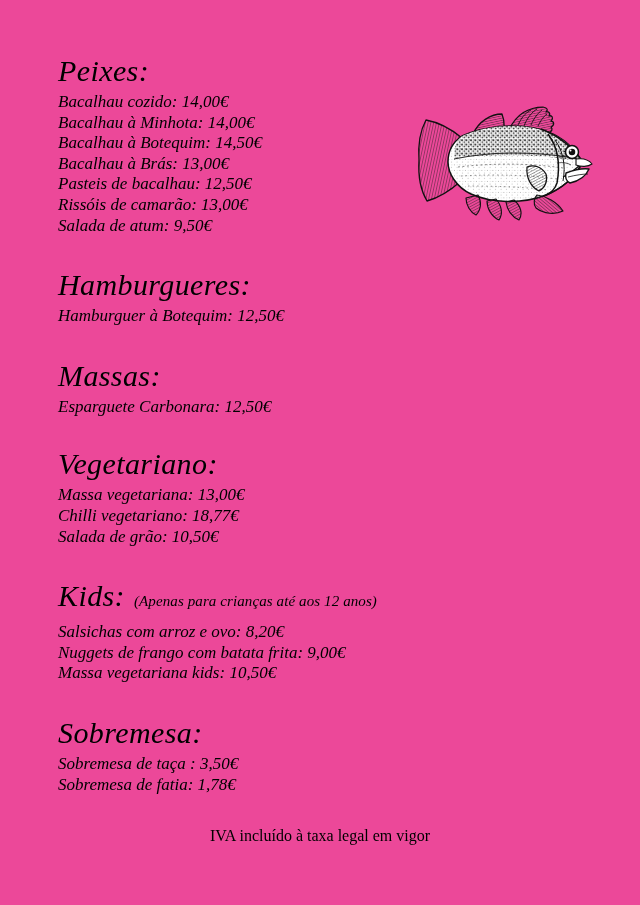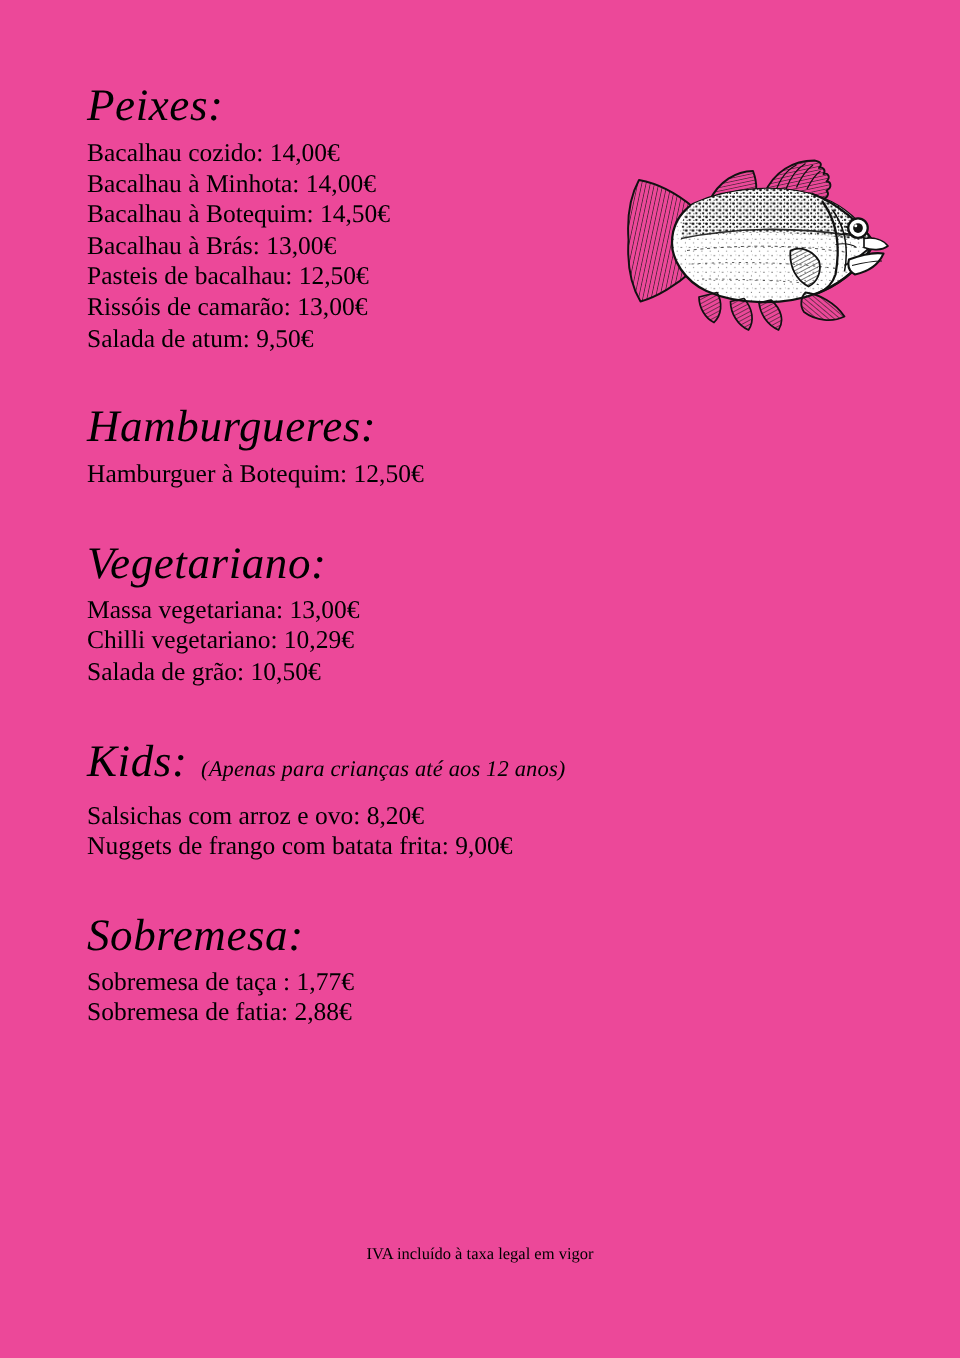--- a/index.html
+++ b/index.html
@@ -49,34 +49,35 @@
   }
   .item-list {
     list-style: none;
     margin: 0;
     padding: 0;
   }
   .item {
     font-size: 17px;
     line-height: 20.6px;
     white-space: nowrap;
+    font-style: italic;
   }
   .sec-peixes { margin-bottom: 30px; }
   .sec-hamburgueres { margin-bottom: 30px; }
   .sec-massas { margin-bottom: 28px; }
   .sec-vegetariano { margin-bottom: 30px; }
   .sec-kids { margin-bottom: 30px; }
 
   .footer-note {
     position: absolute;
     left: 0;
     top: 827px;
     width: 640px;
     text-align: center;
-    font-size: 11px;
+    font-size: 16px;
     line-height: 18px;
     font-family: "Liberation Serif", "DejaVu Serif", serif;
   }
 
   .fish-illustration {
     position: absolute;
     left: 398px;
     top: 103px;
     width: 205px;
     height: 125px;
@@ -228,50 +229,59 @@
 
     <div class="section sec-hamburgueres">
       <h2 class="section-heading">
         <span>Hamburgueres:</span>
       </h2>
       <ul class="item-list">
         <li class="item">Hamburguer à Botequim: 12,50€</li>
       </ul>
     </div>
 
+    <div class="section sec-massas">
+      <h2 class="section-heading">
+        <span>Massas:</span>
+      </h2>
+      <ul class="item-list">
+        <li class="item">Esparguete Carbonara: 12,50€</li>
+      </ul>
+    </div>
 
     <div class="section sec-vegetariano">
       <h2 class="section-heading">
         <span>Vegetariano:</span>
       </h2>
       <ul class="item-list">
         <li class="item">Massa vegetariana: 13,00€</li>
-        <li class="item">Chilli vegetariano: 10,29€</li>
+        <li class="item">Chilli vegetariano: 18,77€</li>
         <li class="item">Salada de grão: 10,50€</li>
       </ul>
     </div>
 
     <div class="section sec-kids">
       <h2 class="section-heading">
         <span>Kids:</span>
         <span class="heading-note">(Apenas para crianças até aos 12 anos)</span>
       </h2>
       <ul class="item-list">
         <li class="item">Salsichas com arroz e ovo: 8,20€</li>
         <li class="item">Nuggets de frango com batata frita: 9,00€</li>
+        <li class="item">Massa vegetariana kids: 10,50€</li>
       </ul>
     </div>
 
     <div class="section sec-sobremesa">
       <h2 class="section-heading">
         <span>Sobremesa:</span>
       </h2>
       <ul class="item-list">
-        <li class="item">Sobremesa de taça : 1,77€</li>
-        <li class="item">Sobremesa de fatia: 2,88€</li>
+        <li class="item">Sobremesa de taça : 3,50€</li>
+        <li class="item">Sobremesa de fatia: 1,78€</li>
       </ul>
     </div>
 
   </div>
 
   <div class="footer-note">IVA incluído à taxa legal em vigor</div>
 
 </div>
 
 </body></html>

